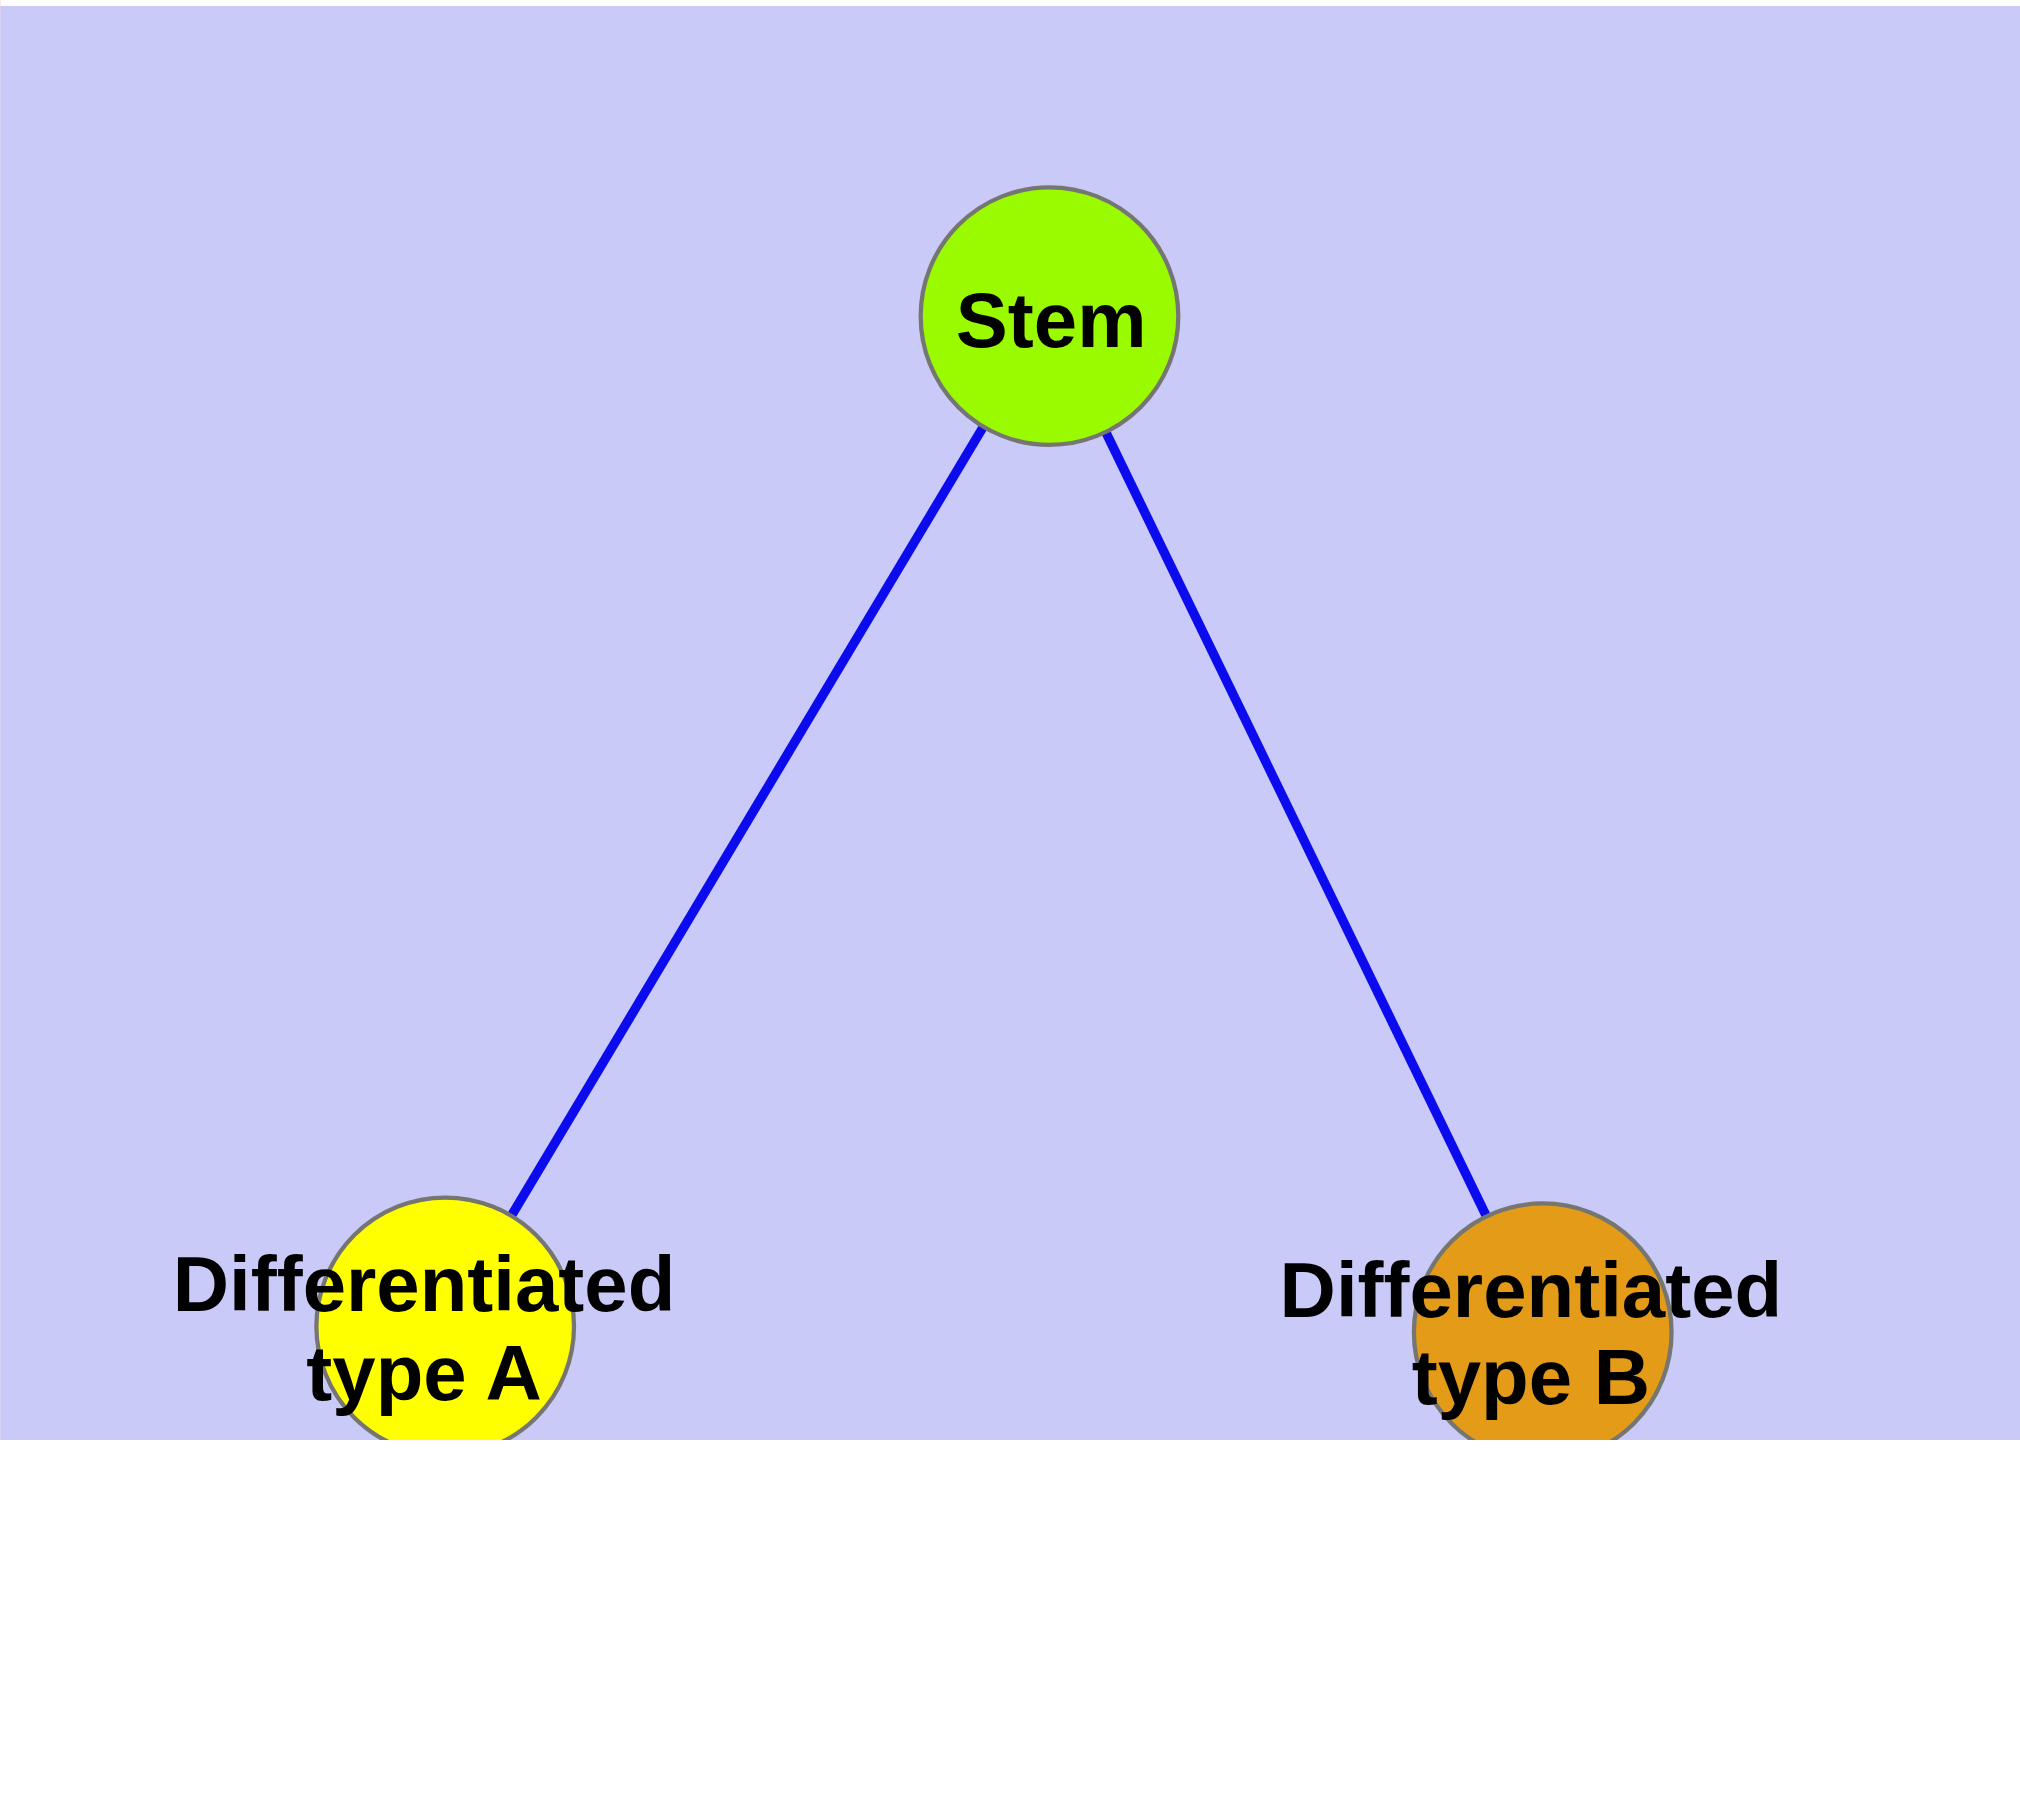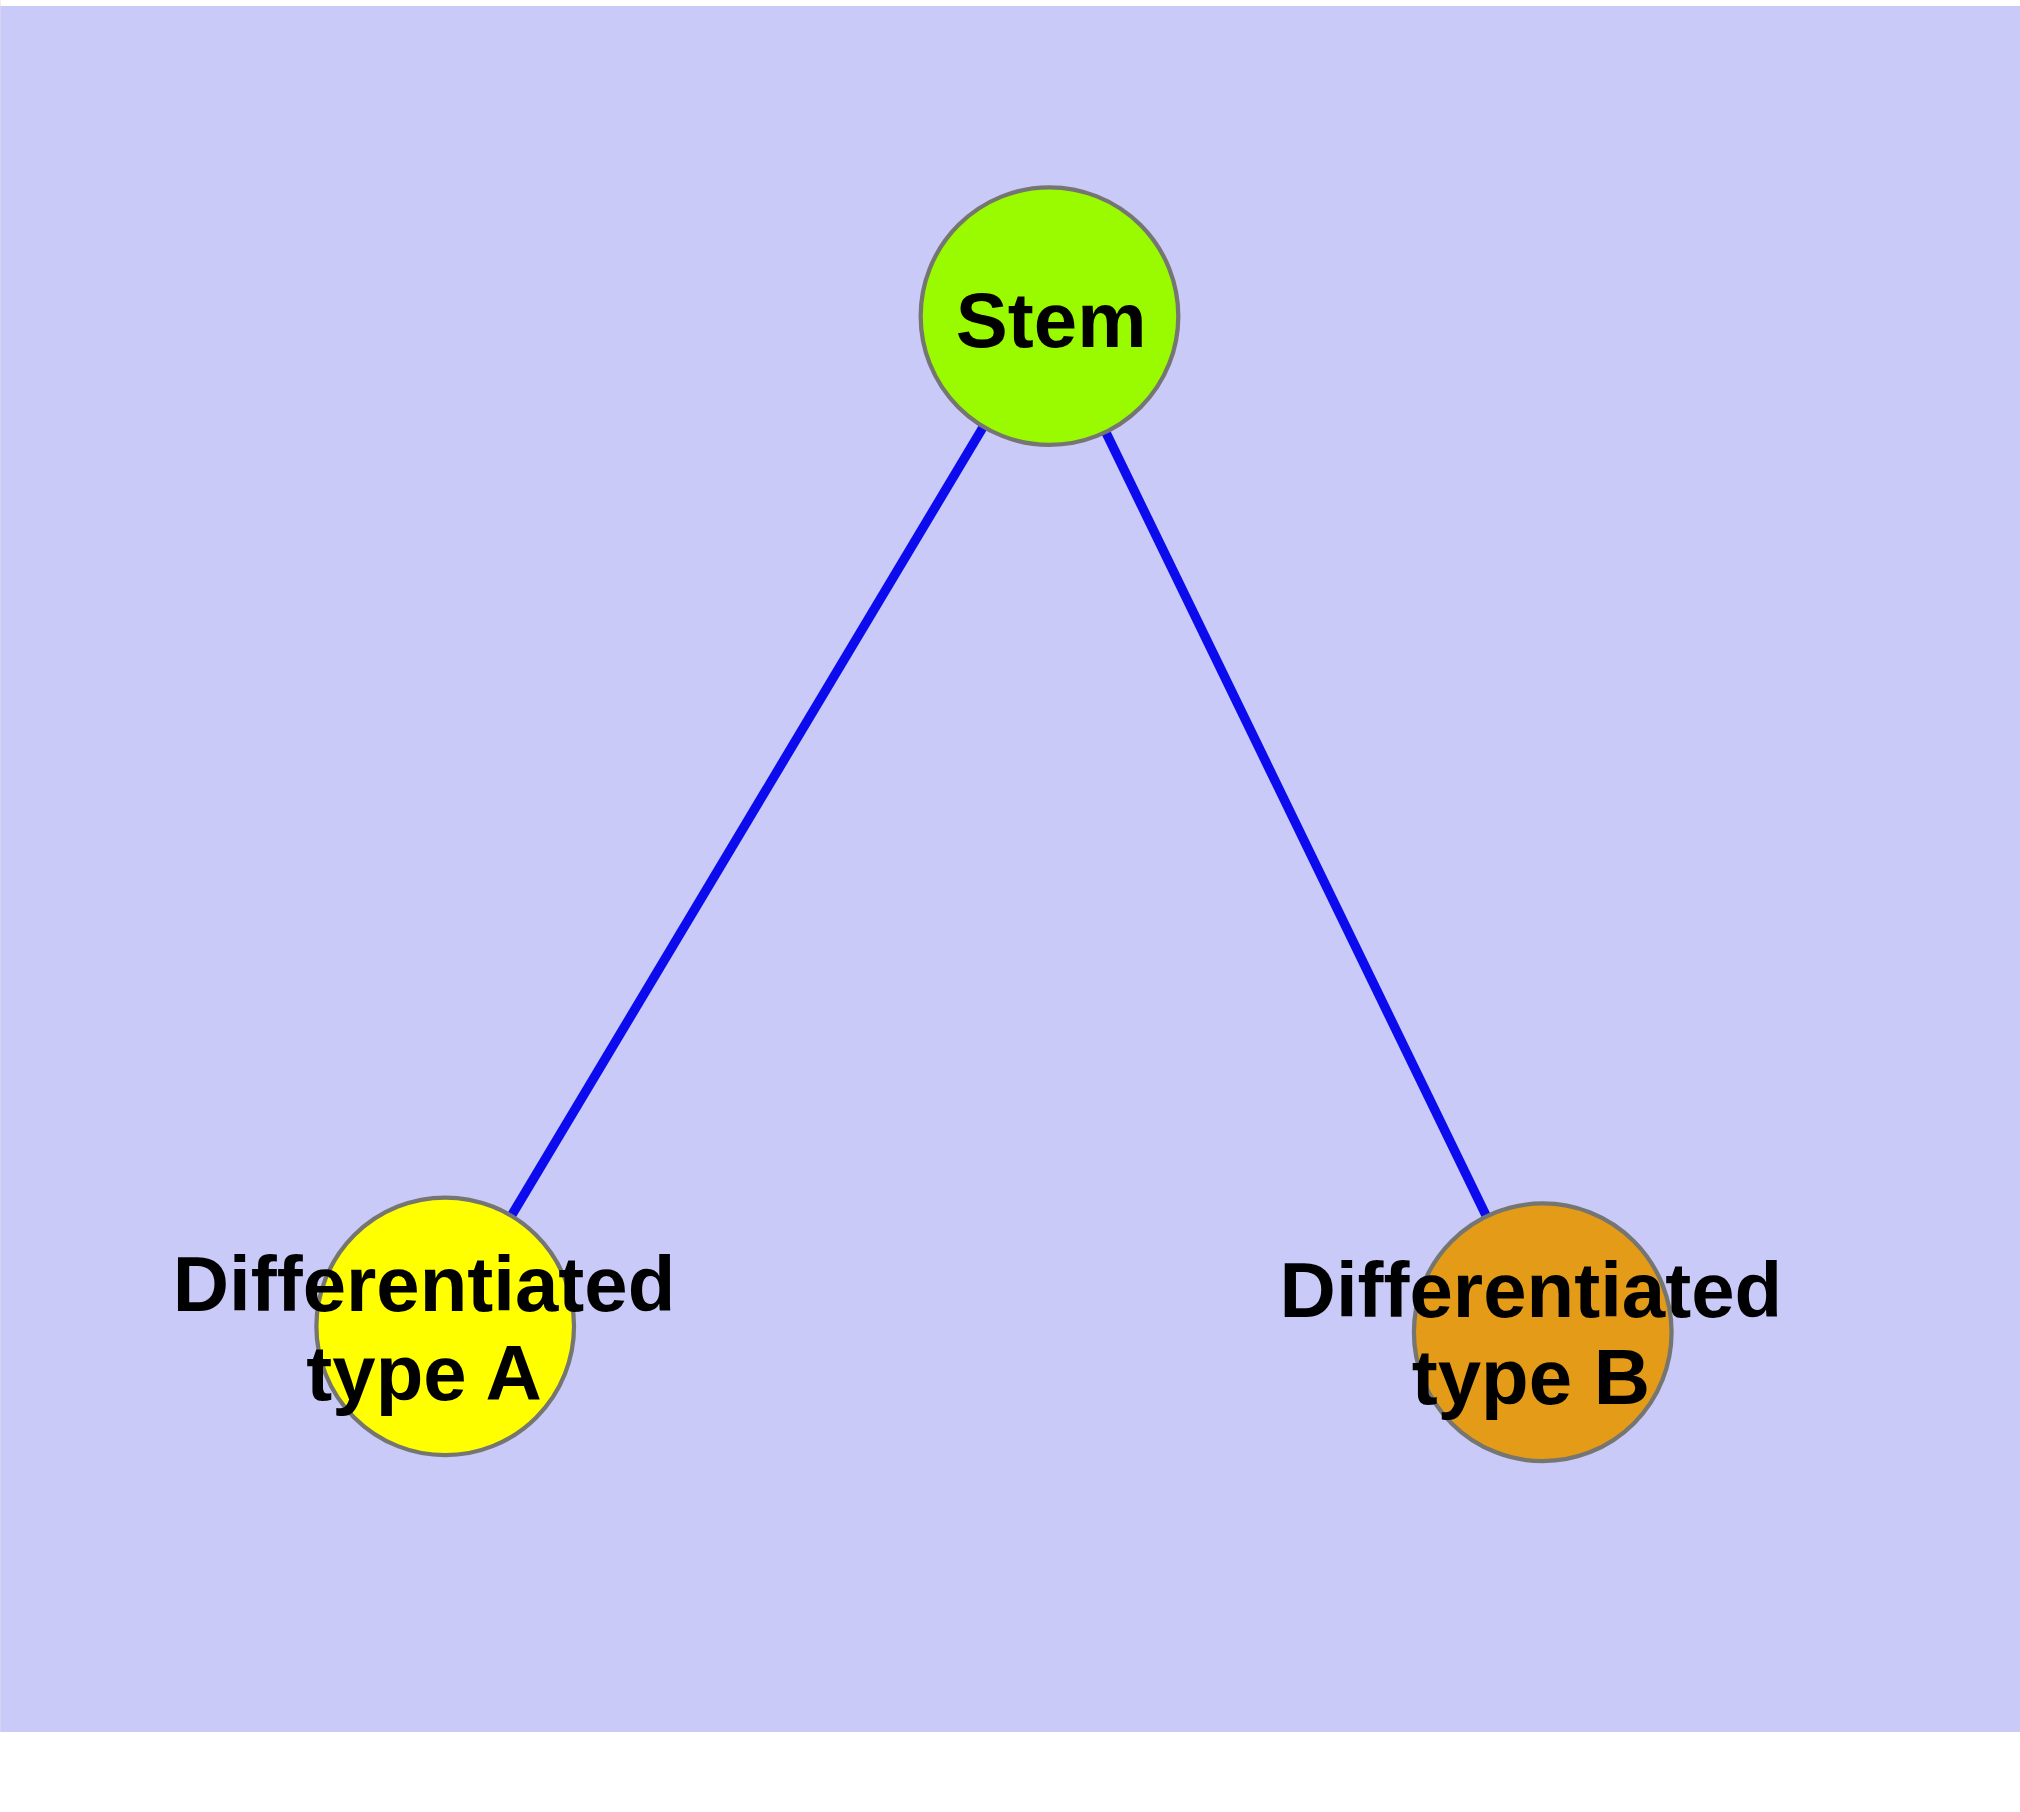--- a/index.html
+++ b/index.html
@@ -3,21 +3,21 @@
 <meta charset="utf-8">
 <style>
   html, body {
     margin: 0;
     padding: 0;
     background: #ffffff;
   }
   .stage {
     position: relative;
     width: 2021px;
-    height: 1732px;
+    height: 1440px;
     background: #fca5a5;
     overflow: hidden;
   }
   svg.graph {
     display: block;
     width: 2021px;
     height: 1812px;
   }
   text.node-label {
     font-family: "Liberation Sans", "DejaVu Sans", sans-serif;

